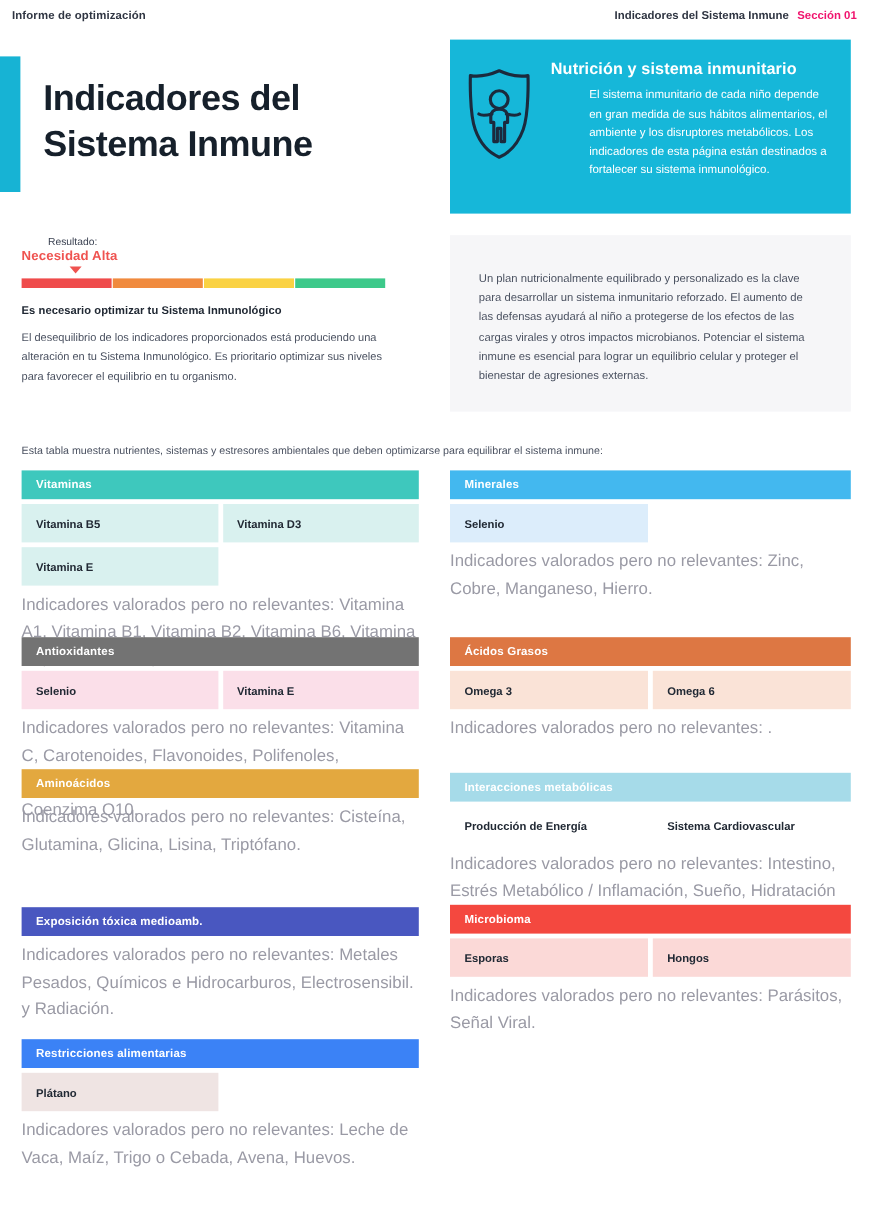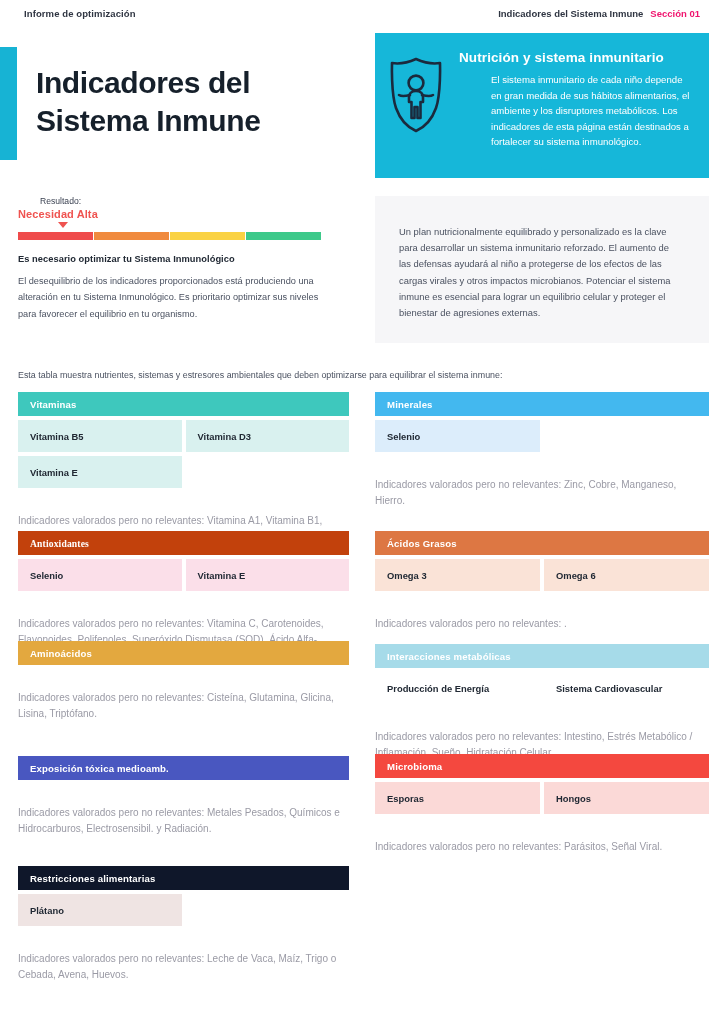--- a/index.html
+++ b/index.html
@@ -9,21 +9,21 @@
     font-family: "Liberation Sans", sans-serif;
     color: #2b2d42;
     overflow: hidden;
   }
   .page { position: relative; width: 724px; height: 1024px; background: #fff; }
 
   
   .topbar {
     position: absolute; top: 0; left: 0; width: 724px; height: 26px;
     display: flex; align-items: center; justify-content: space-between;
-    padding: 0 24px;
+    padding: 0 10px;
   }
   .topbar-left { font-size: 9.5px; font-weight: 700; color: #2f3542; letter-spacing: .1px; }
   .topbar-right { display: flex; align-items: center; gap: 7px; }
   .topbar-right .tr-title { font-size: 9.5px; font-weight: 700; color: #2f3542; }
   .topbar-right .tr-section { font-size: 9.5px; font-weight: 700; color: #f0146e; }
 
   
   .cyan-tab {
     position: absolute; left: 0; top: 47px; width: 17px; height: 113px;
     background: #17b3d4;
@@ -85,21 +85,21 @@
     padding: 0 12px; color: #ffffff; font-size: 9.6px; font-weight: 700;
     letter-spacing: .15px;
   }
   .cat-rows { margin-top: 4px; display: flex; flex-wrap: wrap; gap: 4px; }
   .cell {
     width: calc(50% - 2px); height: 25px;
     display: flex; align-items: center; padding: 16px 12px;
     font-size: 9.4px; font-weight: 700; color: #212934;
   }
   .cat-note {
-    margin-top: 25px; font-size: 10px; line-height: 1.62; color: #9a9aa5;
+    margin-top: 4px; font-size: 14px; line-height: 1.62; color: #9a9aa5;
   }
 </style>
 </head>
 <body>
 
 <div class="page">
 
   <div class="topbar">
     <div class="topbar-left">Informe de optimización</div>
     <div class="topbar-right">
@@ -152,37 +152,37 @@
         <div class="cat" style="top: 0px;">
           <div class="cat-head" style="background: rgb(62, 200, 189);">Vitaminas</div>
           <div class="cat-rows">
             <div class="cell" style="background: rgb(217, 241, 239);">Vitamina B5</div>
             <div class="cell" style="background: rgb(217, 241, 239);">Vitamina D3</div>
             <div class="cell" style="background: rgb(217, 241, 239);">Vitamina E</div>
           </div>
           <div class="cat-note">Indicadores valorados pero no relevantes: Vitamina A1, Vitamina B1, Vitamina B2, Vitamina B6, Vitamina B9, Vitamina B12, Vitamina C.</div>
         </div>
         <div class="cat" style="top: 139px;">
-          <div class="cat-head" style="background: #c2410c; font-family: Liberation Serif, serif;">Antioxidantes</div>
+          <div class="cat-head" style="background: #737373;">Antioxidantes</div>
           <div class="cat-rows">
             <div class="cell" style="background: rgb(251, 223, 233);">Selenio</div>
             <div class="cell" style="background: rgb(251, 223, 233);">Vitamina E</div>
           </div>
           <div class="cat-note">Indicadores valorados pero no relevantes: Vitamina C, Carotenoides, Flavonoides, Polifenoles, Superóxido Dismutasa (SOD), Ácido Alfa-Lipoico, Coenzima Q10.</div>
         </div>
         <div class="cat" style="top: 249px;">
           <div class="cat-head" style="background: rgb(227, 168, 63);">Aminoácidos</div>
           <div class="cat-note">Indicadores valorados pero no relevantes: Cisteína, Glutamina, Glicina, Lisina, Triptófano.</div>
         </div>
         <div class="cat" style="top: 364px;">
           <div class="cat-head" style="background: rgb(73, 87, 192);">Exposición tóxica medioamb.</div>
           <div class="cat-note">Indicadores valorados pero no relevantes: Metales Pesados, Químicos e Hidrocarburos, Electrosensibil. y Radiación.</div>
         </div>
         <div class="cat" style="top: 474px;">
-          <div class="cat-head" style="background: #0f172a;">Restricciones alimentarias</div>
+          <div class="cat-head" style="background: #3b82f6;">Restricciones alimentarias</div>
           <div class="cat-rows">
             <div class="cell" style="background: rgb(239, 228, 227);">Plátano</div>
           </div>
           <div class="cat-note">Indicadores valorados pero no relevantes: Leche de Vaca, Maíz, Trigo o Cebada, Avena, Huevos.</div>
         </div>
       </div>
     <div class="col-right" id="col-right">
         <div class="cat" style="top: 0px;">
           <div class="cat-head" style="background: rgb(67, 184, 239);">Minerales</div>
           <div class="cat-rows">

